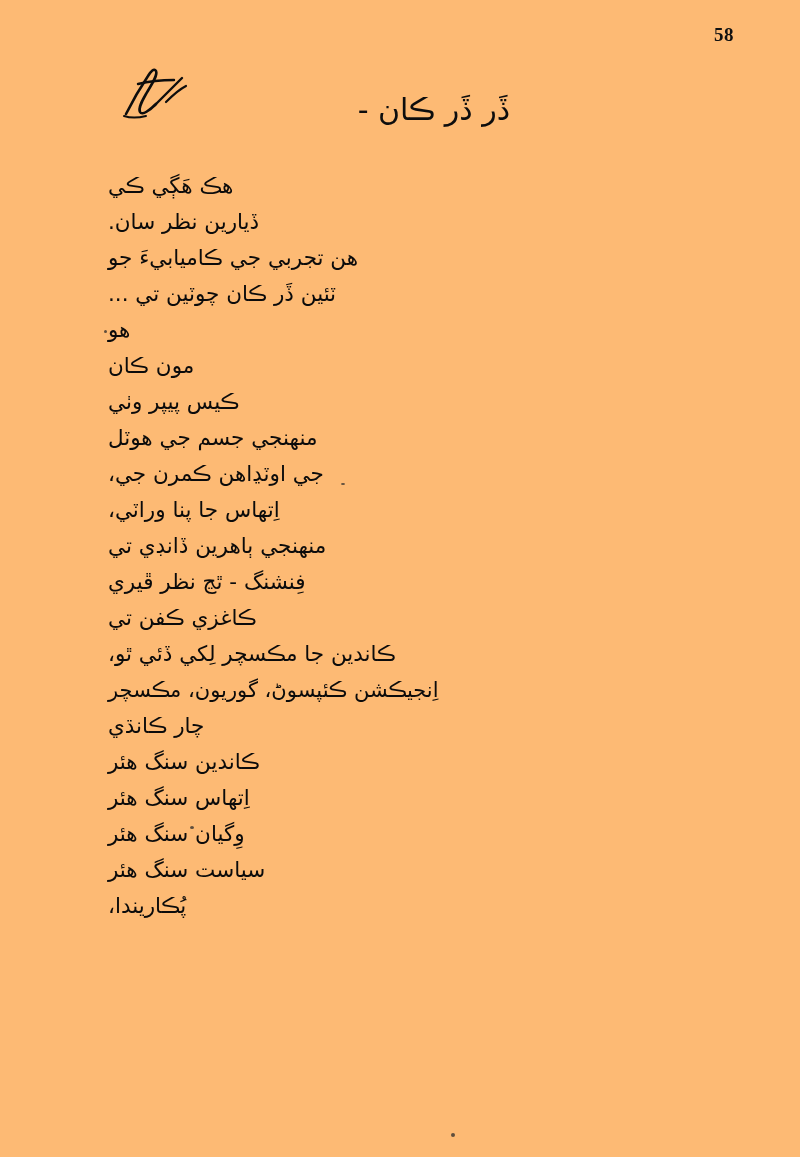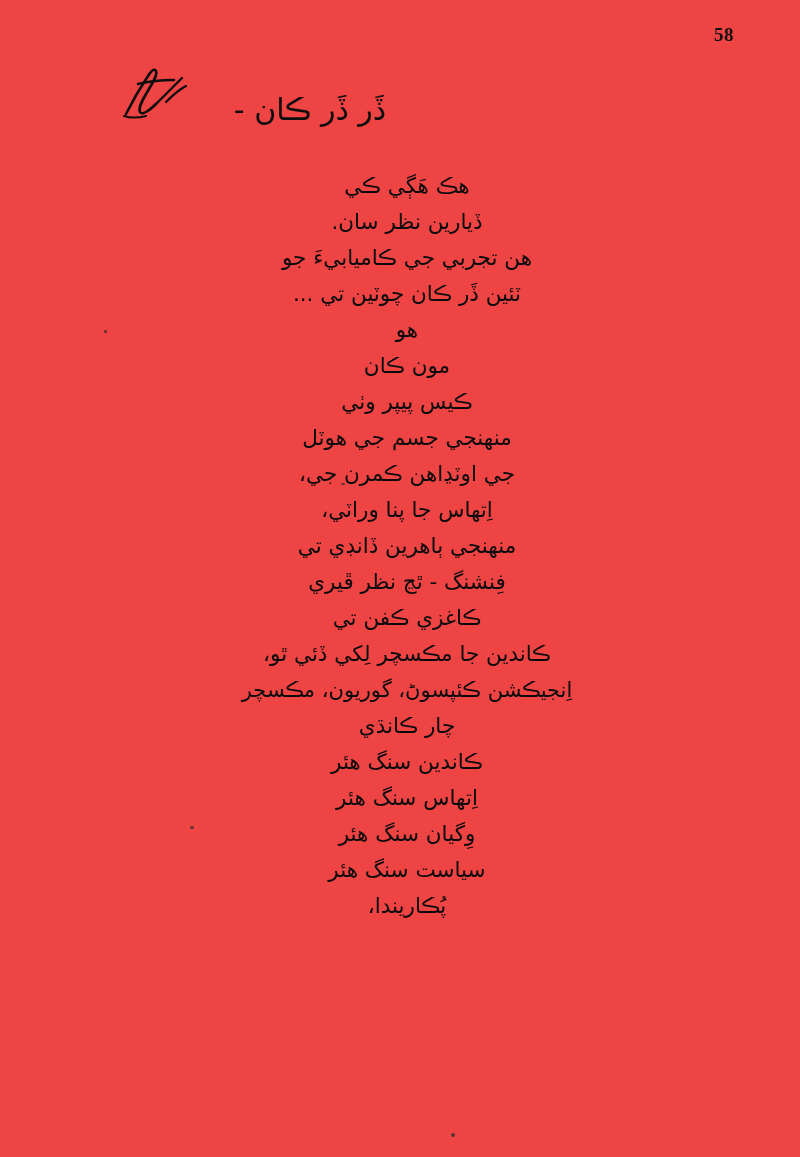--- a/index.html
+++ b/index.html
@@ -7,21 +7,21 @@
     padding: 0;
     background: #ffffff;
   }
   body {
     font-family: "DejaVu Sans", sans-serif;
   }
   .page {
     position: relative;
     width: 800px;
     height: 1157px;
-    background: #ef4444;
+    background: #fdba74;
     overflow: hidden;
   }
   .page-number {
     position: absolute;
     top: 24px;
     right: 66px;
     font-family: "Liberation Serif", serif;
     font-size: 19px;
     font-weight: bold;
     color: #111111;
@@ -29,21 +29,21 @@
   }
   .title-row {
     position: absolute;
     top: 78px;
     left: 110px;
     width: 400px;
     height: 70px;
     direction: rtl;
     display: flex;
     align-items: flex-start;
-    justify-content: center;
+    justify-content: flex-start;
   }
   .poem-title {
     font-family: "DejaVu Sans", sans-serif;
     font-size: 30px;
     color: #0d0d0d;
     direction: rtl;
     unicode-bidi: bidi-override;
     white-space: nowrap;
     transform: translateY(14px);
   }
@@ -54,24 +54,24 @@
     width: 74px;
     height: 66px;
   }
   .signature svg {
     display: block;
     overflow: visible;
   }
   .poem-body {
     position: absolute;
     top: 168px;
-    right: 72px;
+    right: 52px;
     width: 640px;
     direction: rtl;
-    text-align: center;
+    text-align: left;
   }
   .poem-line {
     font-family: "DejaVu Sans", sans-serif;
     font-size: 21.5px;
     line-height: 36px;
     color: #0b0b0b;
     direction: rtl;
     white-space: nowrap;
     padding-right: 2px;
   }

